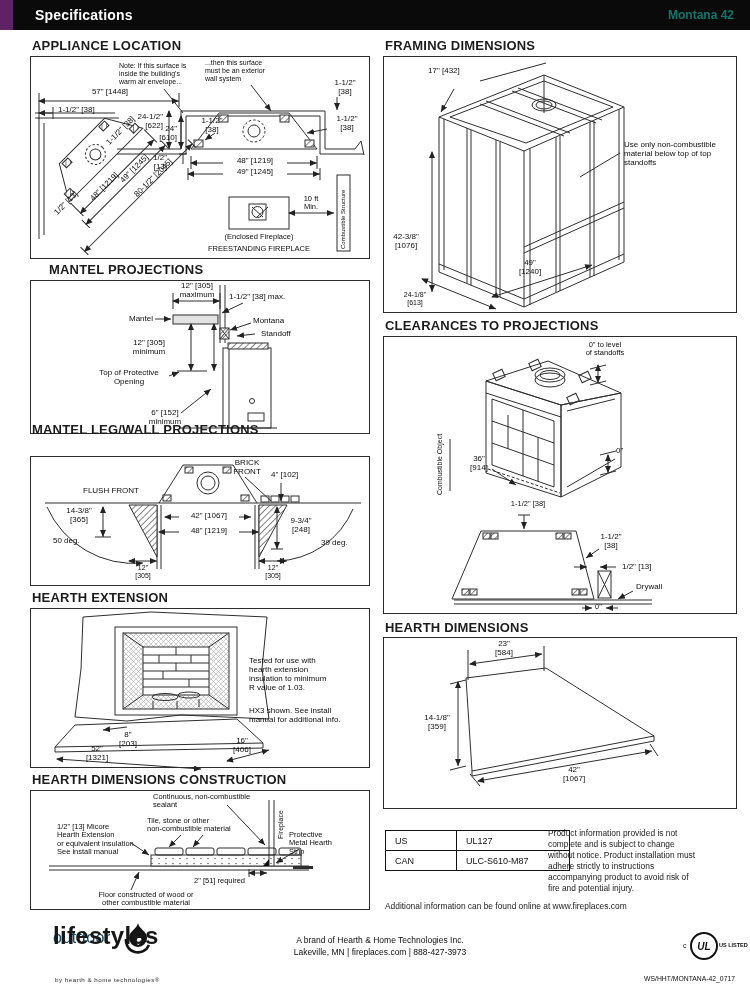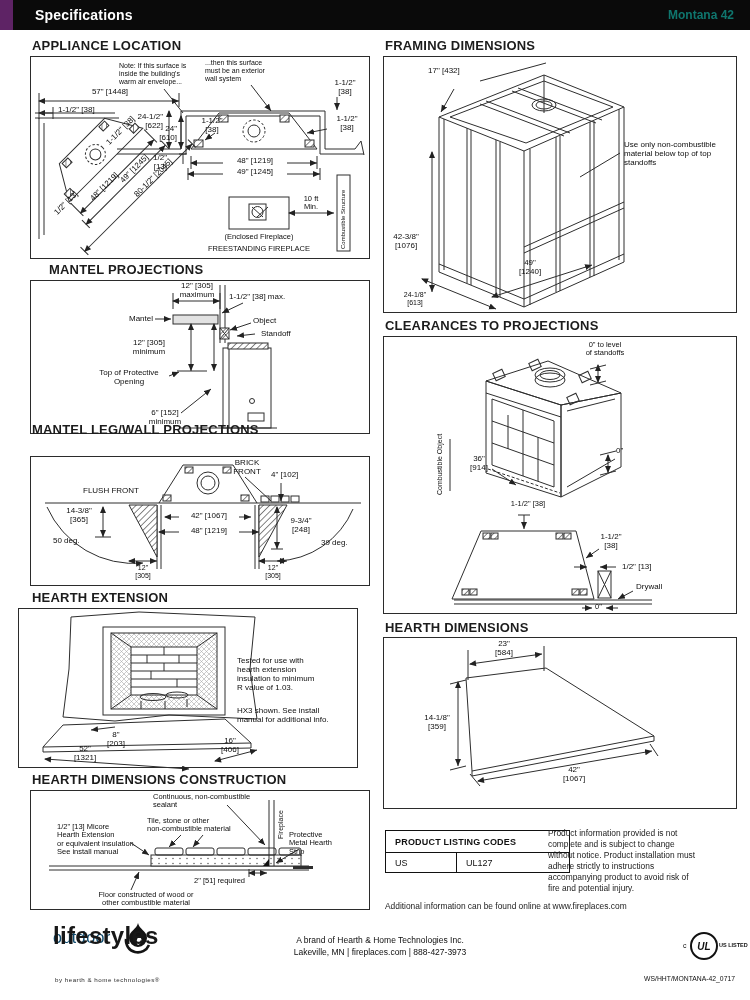--- a/index.html
+++ b/index.html
@@ -187,21 +187,21 @@
     <path d="M220,42 L199,49" marker-end="url(#aE)"></path>
     <path d="M224,53 L206,55" marker-end="url(#aE)"></path>
     <rect x="217" y="132" width="16" height="8"></rect>
       <circle cx="221" cy="120" r="2.5"></circle>
     <line x1="150" y1="147" x2="246" y2="147"></line>
   </svg>
   <div class="lbl c" style="left:136px;top:1px;width:60px">12" [305]
 maximum</div>
   <div class="lbl" style="left:198px;top:12px;width:90px">1-1/2" [38] max.</div>
   <div class="lbl r" style="left:86px;top:34px;width:36px">Mantel</div>
-  <div class="lbl" style="left:222px;top:36px;width:40px">Object</div>
+  <div class="lbl" style="left:222px;top:36px;width:40px">Montana</div>
   <div class="lbl" style="left:230px;top:49px;width:44px">Standoff</div>
   <div class="lbl c" style="left:96px;top:58px;width:44px">12" [305]
 minimum</div>
   <div class="lbl c" style="left:56px;top:88px;width:84px">Top of Protective
 Opening</div>
   <div class="lbl c" style="left:106px;top:128px;width:56px">6" [152]
 minimum</div>
 </div>
 
 <div class="sec-title" style="left:32px;top:422px">MANTEL LEG/WALL PROJECTIONS</div>
@@ -248,21 +248,21 @@
 [248]</div>
   <div class="lbl" style="left:22px;top:80px;width:44px">50  deg.</div>
   <div class="lbl" style="left:290px;top:82px;width:44px">39  deg.</div>
   <div class="lbl c s7" style="left:96px;top:107px;width:32px">12"
 [305]</div>
   <div class="lbl c s7" style="left:226px;top:107px;width:32px">12"
 [305]</div>
 </div>
 
 <div class="sec-title" style="left:32px;top:590px">HEARTH EXTENSION</div>
-<div class="dbox" style="left:18px;top:608px;width:338px;height:158px">
+<div class="dbox" style="left:30px;top:608px;width:338px;height:158px">
   <svg class="art" width="338" height="158">
     <polygon points="52,8 120,3 236,8 231,60 238,110 150,106 96,112 44,108 50,60"></polygon>
     <rect x="84" y="18" width="122" height="88"></rect>
     <rect x="92" y="24" width="106" height="76" fill="url(#mesh)"></rect>
     <rect x="112" y="38" width="66" height="48" fill="#fff"></rect>
     <path d="M112,46 H178 M112,54 H178 M112,62 H178 M112,70 H178 M112,78 H178 M145,38 V46 M128,46 V54 M160,46 V54 M145,54 V62 M132,62 V70 M158,70 V78"></path>
     <path d="M92,24 L112,38 M198,24 L178,38 M92,100 L112,86 M198,100 L178,86"></path>
     <ellipse cx="134" cy="88" rx="13" ry="3.5"></ellipse>
       <ellipse cx="158" cy="86" rx="11" ry="3"></ellipse>
     <path d="M122,92 v8 M146,92 v8 M168,90 v8"></path>
@@ -433,24 +433,27 @@
   </svg>
   <div class="lbl c" style="left:102px;top:2px;width:36px">23"
 [584]</div>
   <div class="lbl c" style="left:34px;top:76px;width:38px">14-1/8"
 [359]</div>
   <div class="lbl c" style="left:170px;top:128px;width:40px">42"
 [1067]</div>
 </div>
 
 <div class="tbl" style="left:385px;top:830px;width:183px">
-  <div class="hrow">PRODUCT LISTING CODES</div>
   <div class="row">
     <div class="cell1">US</div>
     <div class="cell2">UL127</div>
+  </div>
+  <div class="row">
+    <div class="cell1">CAN</div>
+    <div class="cell2">ULC-S610-M87</div>
   </div>
 </div>
 <div class="para" style="left:548px;top:828px;width:152px">Product information provided is not complete and is subject to change without notice. Product installation must adhere strictly to instructions accompanying product to avoid risk of fire and potential injury.</div>
 <div class="para" style="left:385px;top:901px;width:320px">Additional information can be found online at www.fireplaces.com</div>
 
 <div class="logo-outdoor" style="left:53px;top:929px">outdoor</div>
 <svg class="art" style="left:122px;top:921px" width="32" height="34">
   <path d="M16,2 C17,8 25,10 25,17 a9,9 0 0 1 -18,0 C7,10 15,8 16,2 Z" fill="#131313" stroke="none"></path>
   <path d="M16,24 c-3,-3 -1,-6 1,-9 c4,3 3,7 -1,9 Z" fill="#fff" stroke="none"></path>
   <path d="M4,18 a12,12 0 0 0 23,6" stroke="#131313" stroke-width="2.6" fill="none"></path>

